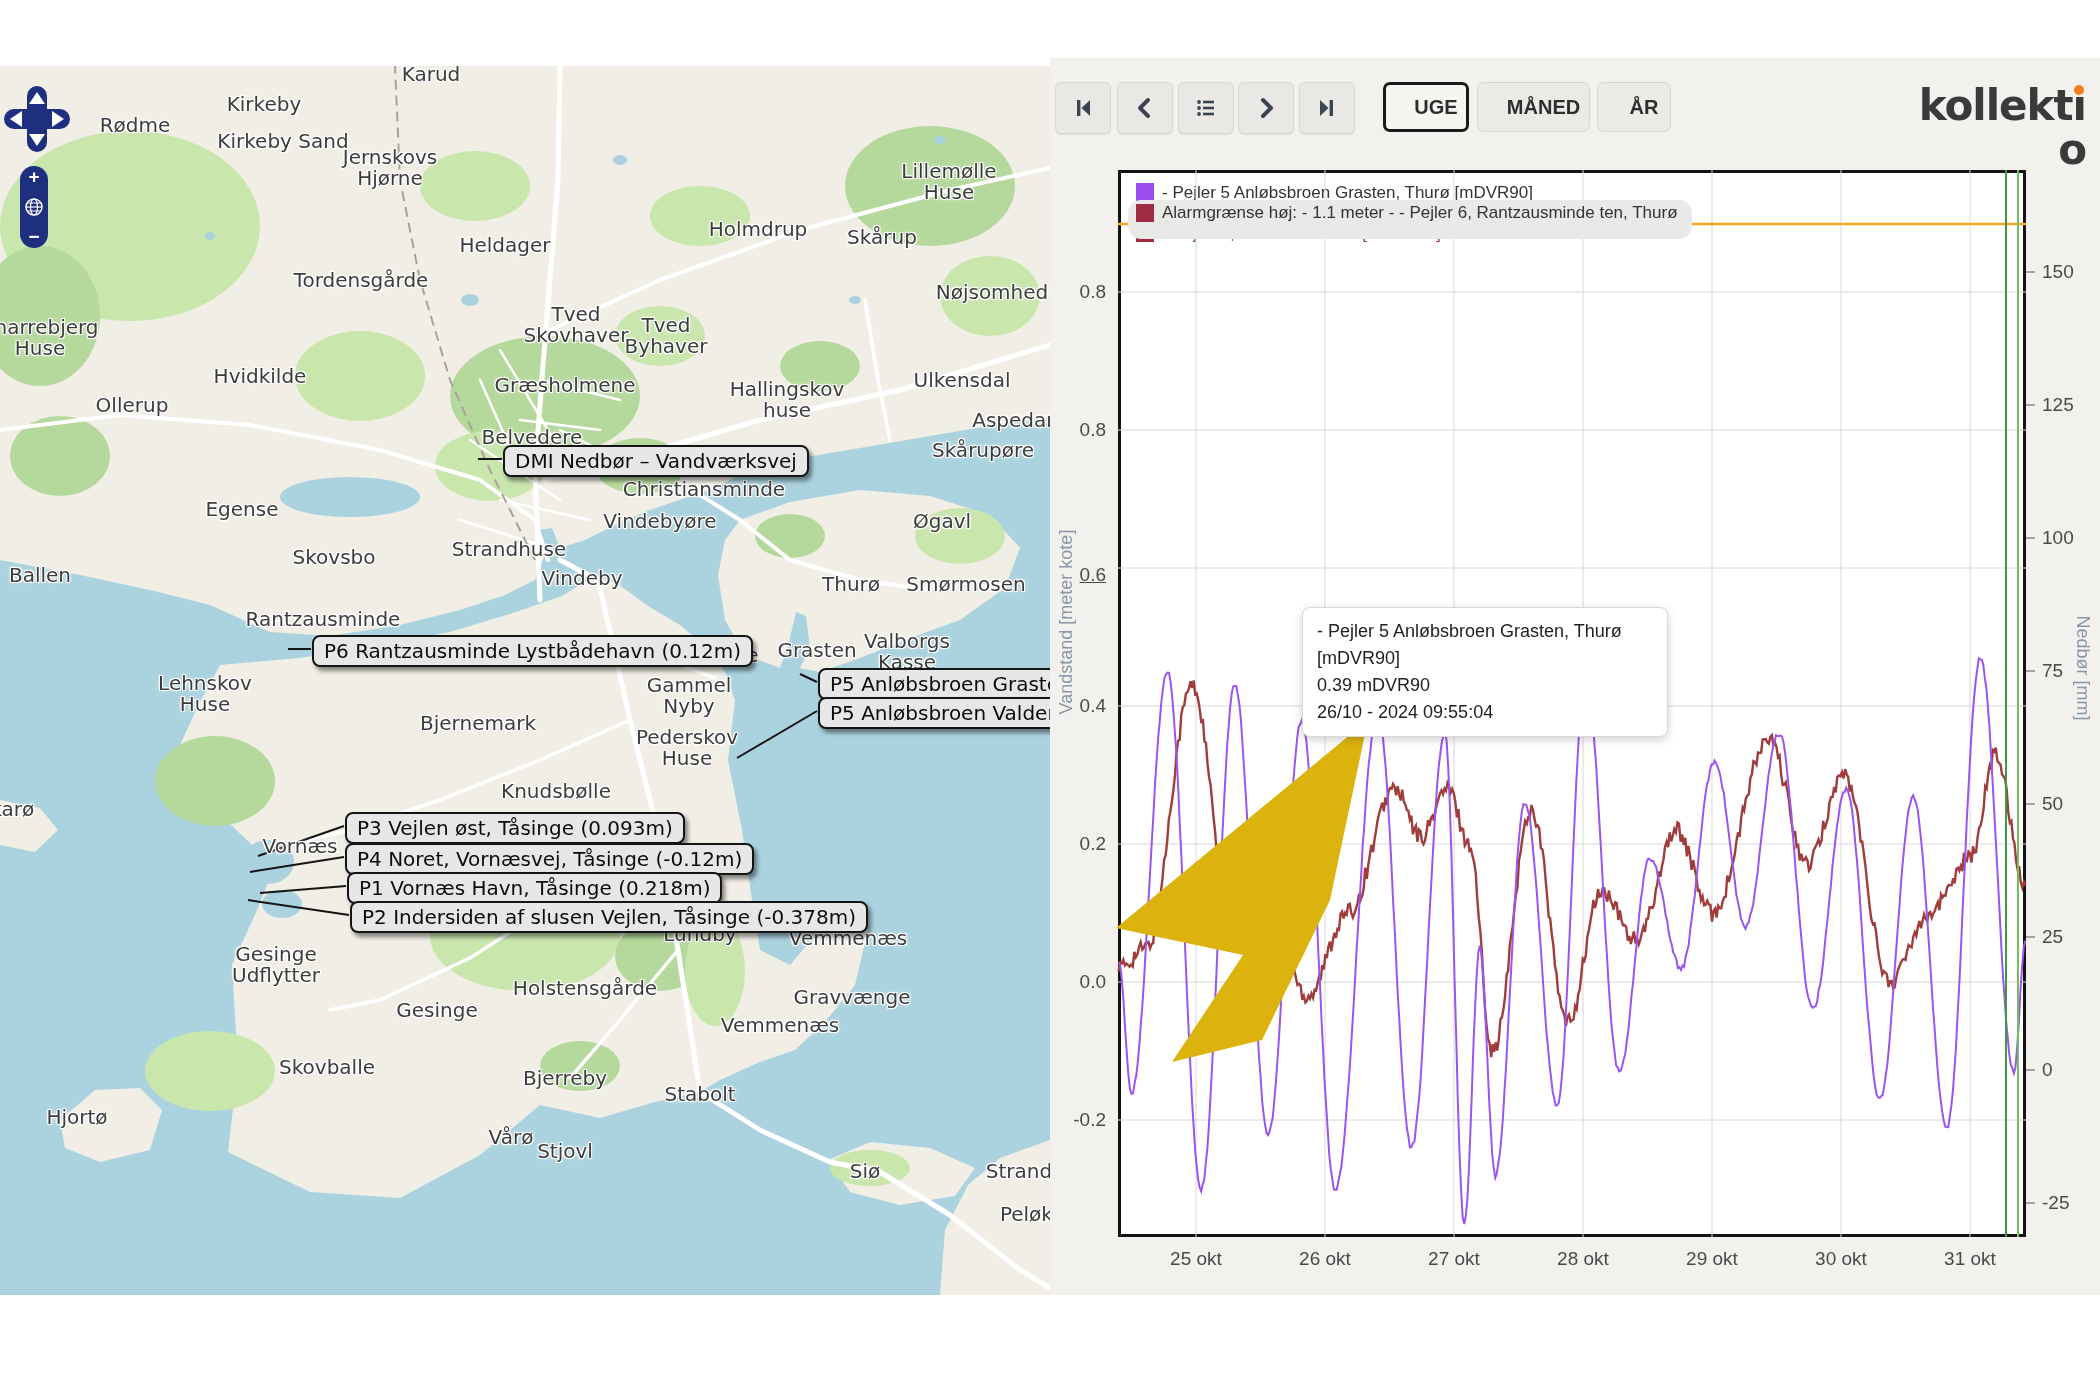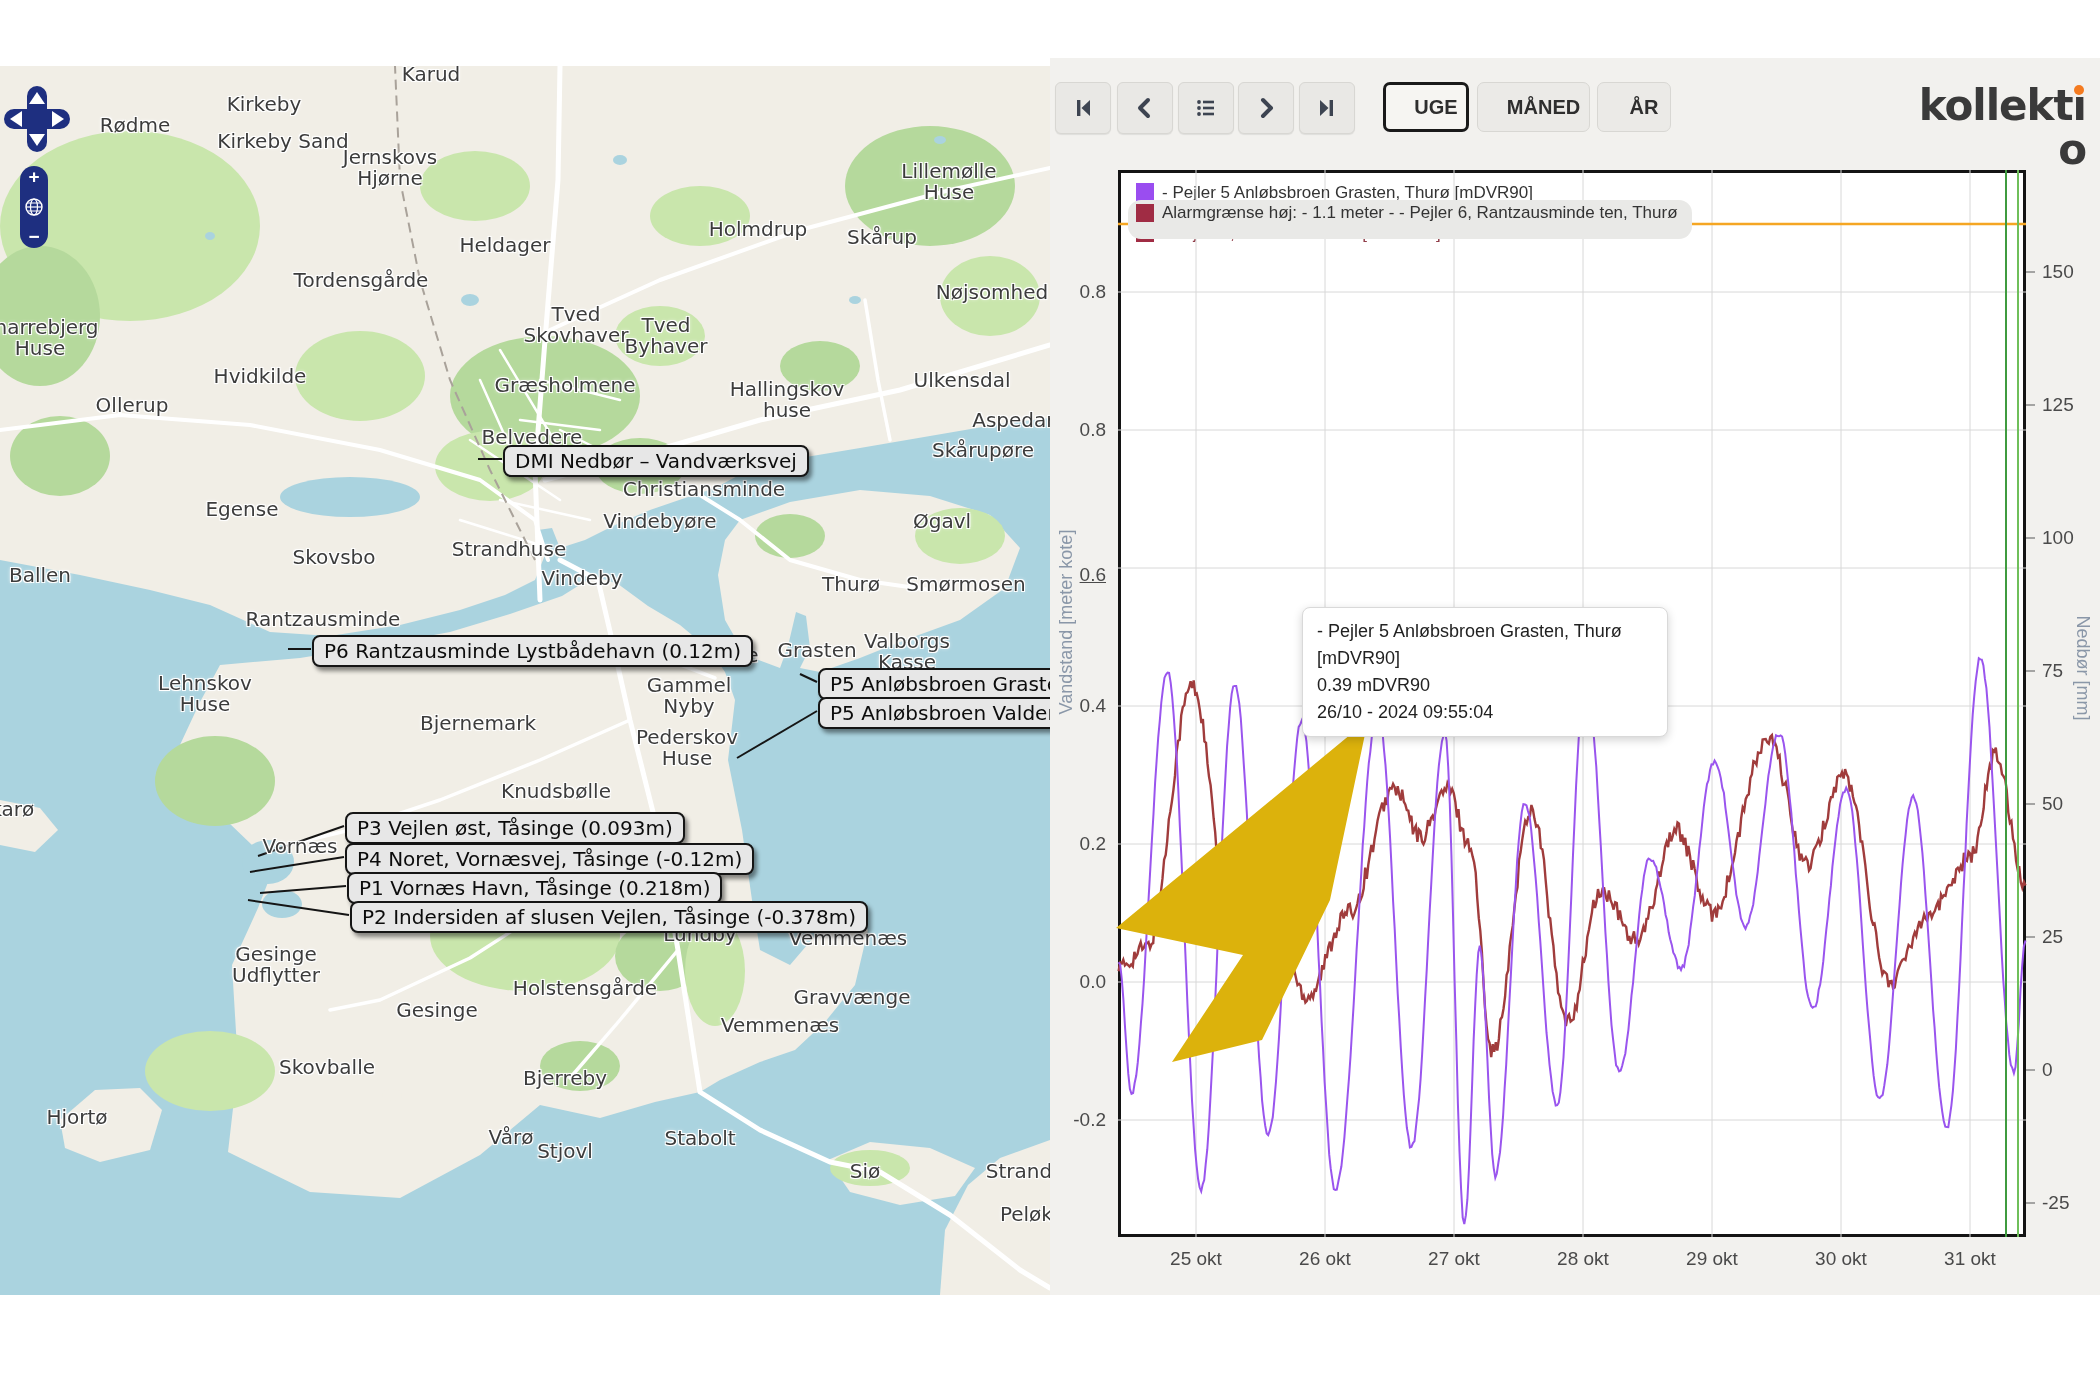--- a/index.html
+++ b/index.html
@@ -192,21 +192,21 @@
         <div class="map-label" style="left: 848px; top: 862px;">Ny
 Vemmenæs</div>
         <div class="map-label" style="left: 276px; top: 899px;">Gesinge
 Udflytter</div>
         <div class="map-label" style="left: 585px; top: 922px;">Holstensgårde</div>
         <div class="map-label" style="left: 852px; top: 931px;">Gravvænge</div>
         <div class="map-label" style="left: 437px; top: 944px;">Gesinge</div>
         <div class="map-label" style="left: 780px; top: 959px;">Vemmenæs</div>
         <div class="map-label" style="left: 327px; top: 1001px;">Skovballe</div>
         <div class="map-label" style="left: 565px; top: 1012px;">Bjerreby</div>
-        <div class="map-label" style="left: 700px; top: 1028px; margin-top: 44px;">Stabolt</div>
+        <div class="map-label" style="left: 700px; top: 1028px;">Stabolt</div>
         <div class="map-label" style="left: 77px; top: 1051px;">Hjortø</div>
         <div class="map-label" style="left: 511px; top: 1071px;">Vårø</div>
         <div class="map-label" style="left: 565px; top: 1085px;">Stjovl</div>
         <div class="map-label" style="left: 865px; top: 1105px;">Siø</div>
         <div class="map-label" style="left: 1043px; top: 1105px;">Strandhuse</div>
         <div class="map-label" style="left: 1038px; top: 1148px;">Peløkke</div>
       </div>
     <div id="station-pills">
         <div class="station-pill" style="left: 503px; top: 379px;">DMI Nedbør – Vandværksvej</div>
         <div class="station-pill" style="left: 312px; top: 569px;">P6 Rantzausminde Lystbådehavn (0.12m)</div>

